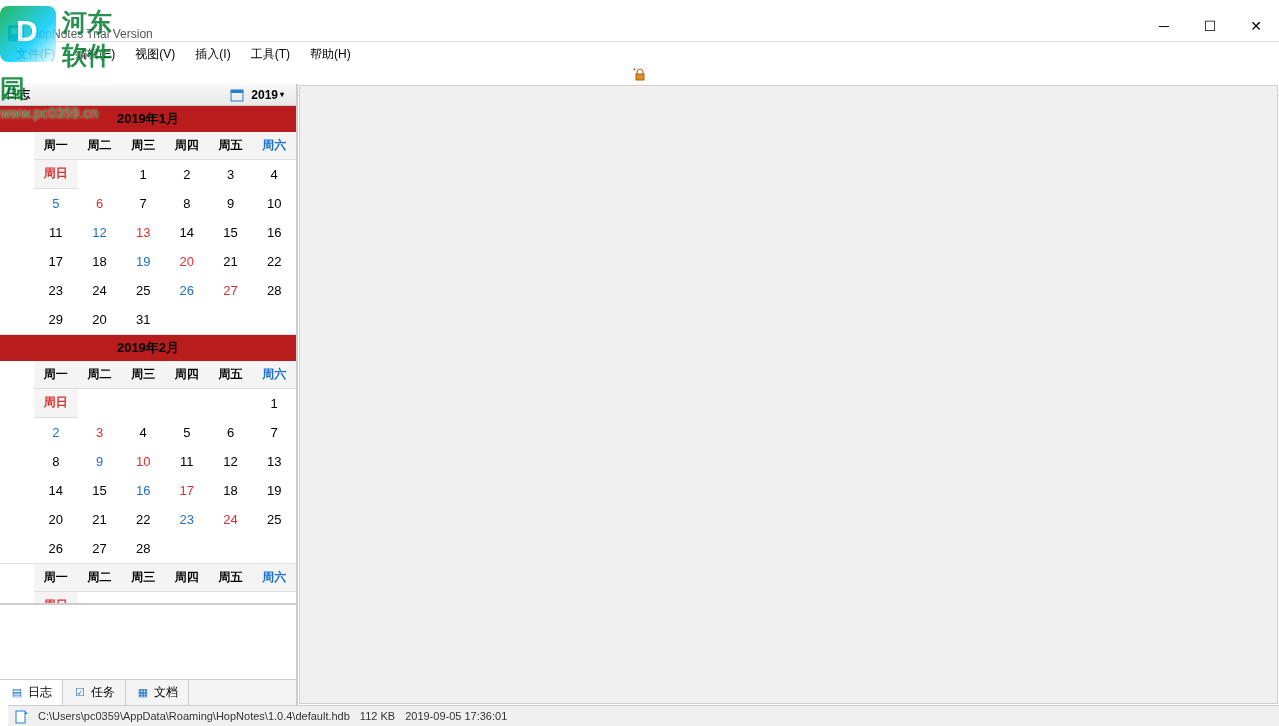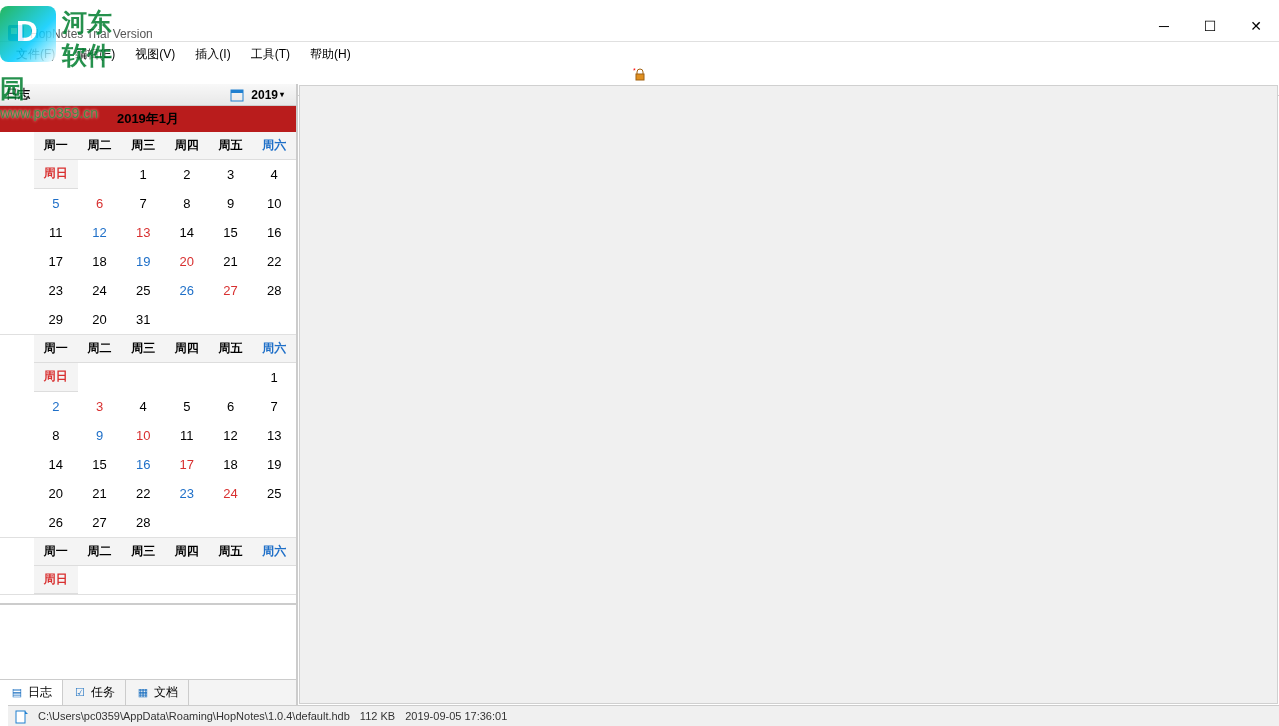--- a/index.html
+++ b/index.html
@@ -323,20 +323,21 @@
             <div class="d">25</div>
             <div class="d sat">26</div>
             <div class="d sun">27</div>
             <div class="d">28</div>
             <div class="d">29</div>
             <div class="d">20</div>
             <div class="d">31</div>
           </div>
         </div>
         <div class="month">
+          <div class="month-title">2019年2月</div>
           <div class="cal-grid">
             <div class="dh">周一</div>
             <div class="dh">周二</div>
             <div class="dh">周三</div>
             <div class="dh">周四</div>
             <div class="dh">周五</div>
             <div class="dh sat">周六</div>
             <div class="dh sun">周日</div>
             <div class="d"></div>
             <div class="d"></div>

